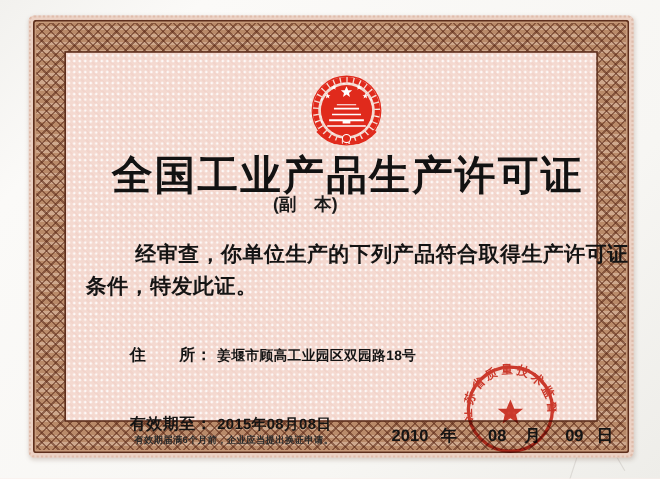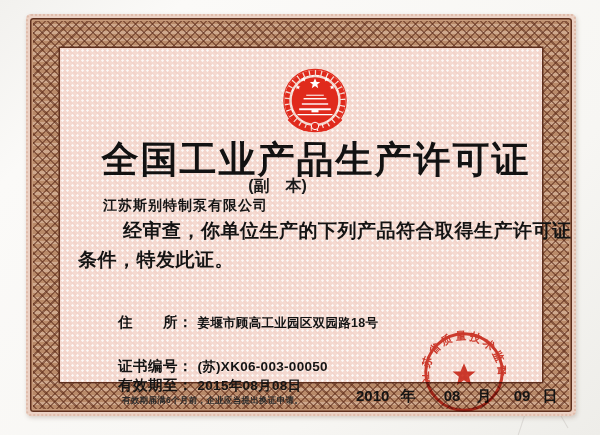--- a/index.html
+++ b/index.html
@@ -135,31 +135,26 @@
           <g stroke="#e02a1c" stroke-width="3.5" fill="none">
             <path d="M20 58 Q33 72 45 70"></path>
             <path d="M80 58 Q67 72 55 70"></path>
           </g>
         </svg>
       </div>
 
       <div class="abs title">全国工业产品生产许可证</div>
       <div class="abs subtitle">(副　本)</div>
 
-      <div class="abs company">江苏斯别特制泵有限公司</div>
       <div class="abs body-line l1">经审查，你单位生产的下列产品符合取得生产许可证</div>
       <div class="abs body-line l2">条件，特发此证。</div>
 
       <div class="abs field-row row-addr">
         <span class="field-label">住　　所：</span>
         <span class="field-value">姜堰市顾高工业园区双园路18号</span>
-      </div>
-      <div class="abs field-row row-certno">
-        <span class="field-label">证书编号：</span>
-        <span class="field-value big">(苏)XK06-003-00050</span>
       </div>
       <div class="abs field-row row-valid">
         <span class="field-label">有效期至：</span>
         <span class="field-value big">2015年08月08日</span>
       </div>
 
       <div class="abs note">有效期届满6个月前，企业应当提出换证申请。</div>
 
       <div class="abs issue-date">
         <span class="d-year">2010</span>

